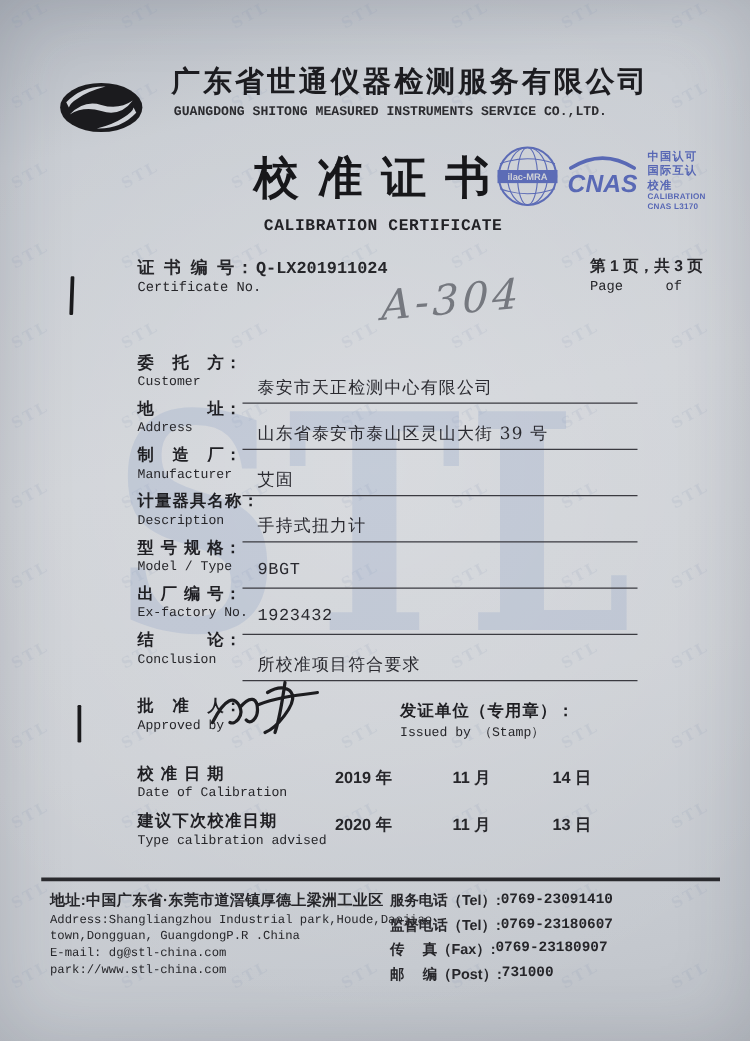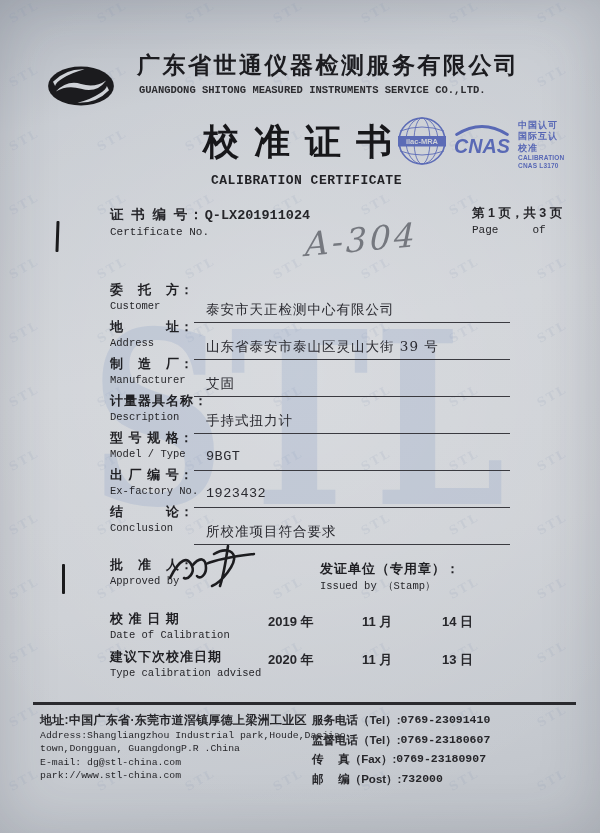--- a/index.html
+++ b/index.html
@@ -374,19 +374,19 @@
         <div class="contact">
           <span class="lab">监督电话（Tel）:</span>
           <span class="val">0769-23180607</span>
         </div>
         <div class="contact">
           <span class="lab">传　 真（Fax）:</span>
           <span class="val">0769-23180907</span>
         </div>
         <div class="contact">
           <span class="lab">邮　 编（Post）:</span>
-          <span class="val">732000</span>
+          <span class="val">731000</span>
         </div>
       </div>
     </div>
 
   </div>
 </div>
 
 </body></html>

